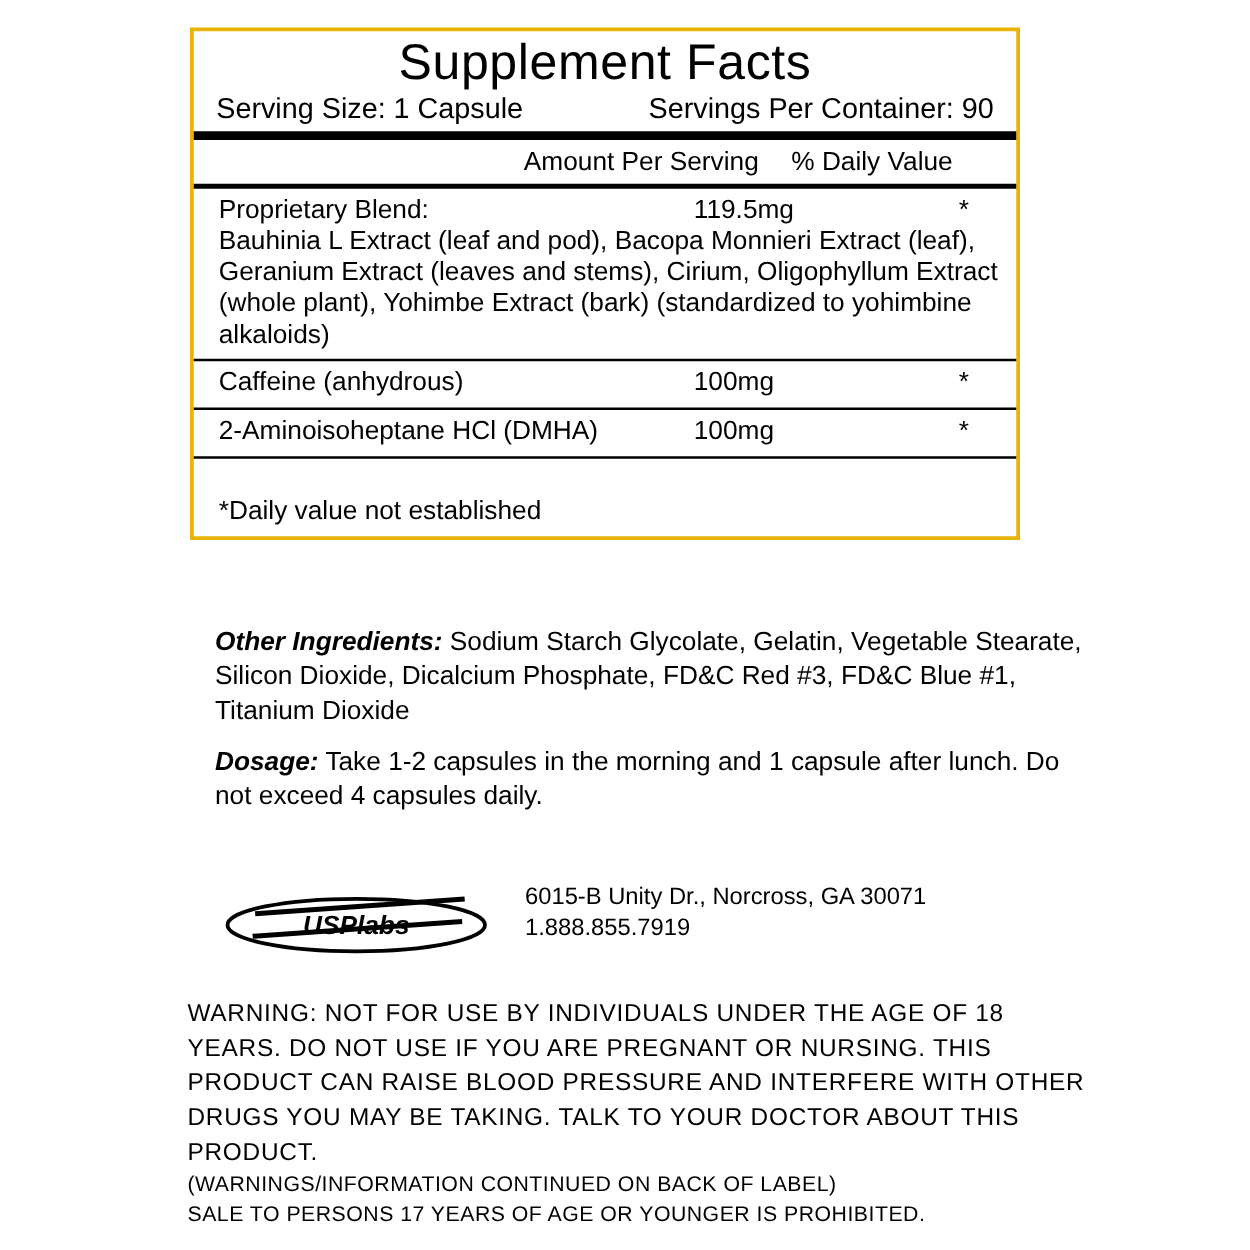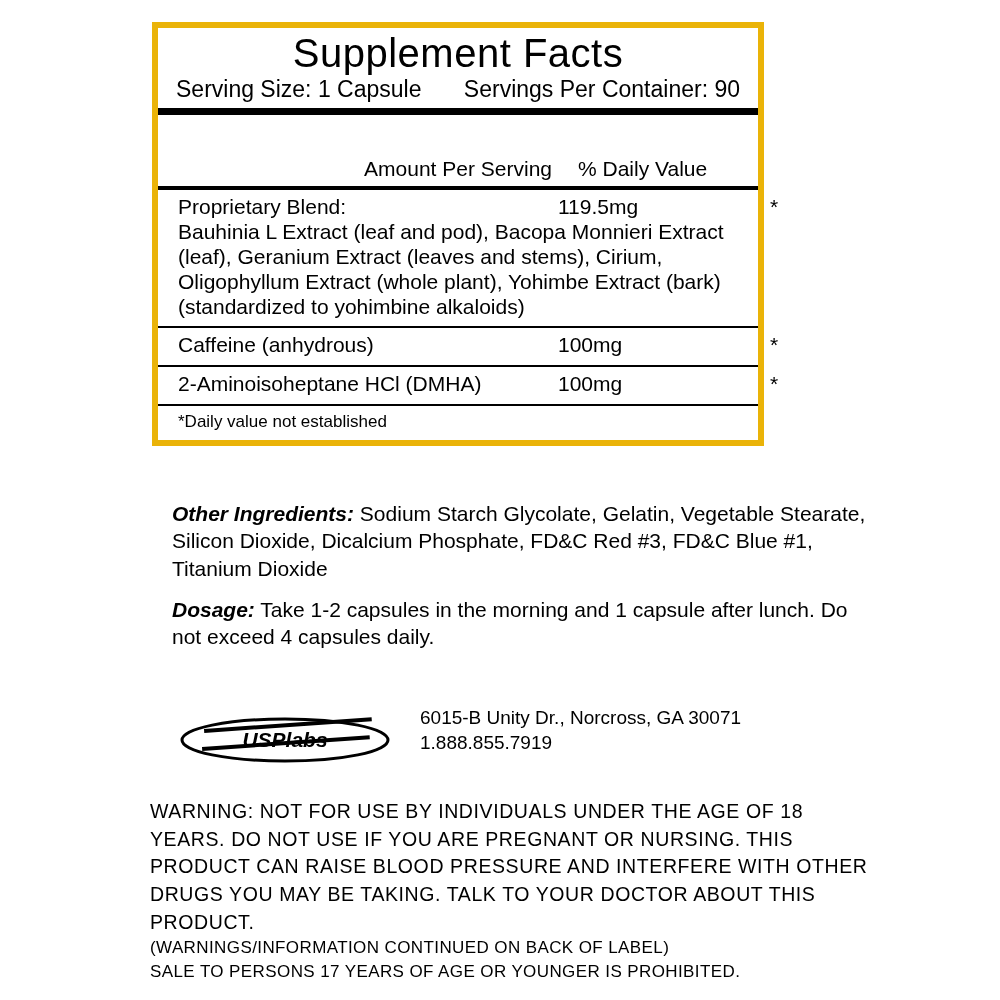--- a/index.html
+++ b/index.html
@@ -20,22 +20,22 @@
     top: 0;
     width: 1000px;
     height: 1000px;
   }
 
   
   .sf-panel {
     position: absolute;
     left: 152px;
     top: 22px;
-    width: 612px;
-    border: 6px solid #eab308;
+    width: 664px;
+    border: 3px solid #eab308;
     box-sizing: border-box;
     background: #fff;
   }
   .sf-title {
     text-align: center;
     font-size: 40px;
     letter-spacing: 0.5px;
     padding: 4px 0 2px 0;
     line-height: 1.05;
     font-weight: 400;
@@ -54,21 +54,20 @@
     border-top: 4px solid #000;
   }
   .rule-thick {
     border-top: 7px solid #000;
   }
   .sf-head-row {
     display: flex;
     font-size: 21px;
     padding: 6px 0 4px 0;
     line-height: 1.15;
-    margin-top: 36px;
   }
   .sf-head-amount {
     flex: 1;
     text-align: right;
     padding-right: 20px;
   }
   .sf-head-dv {
     width: 180px;
     text-align: left;
     padding-left: 6px;
@@ -95,21 +94,22 @@
   .sf-dv {
     position: absolute;
     left: 612px;
     white-space: nowrap;
   }
   .sf-desc {
     padding-top: 1px;
   }
   .sf-footnote {
     padding: 6px 14px 8px 20px;
-    font-size: 17px;
+    font-size: 21px;
+    margin-top: 24px;
   }
 
   
   .para {
     position: absolute;
     font-size: 21px;
     line-height: 1.3;
   }
   .para b { font-weight: bold; font-style: italic; }
 

